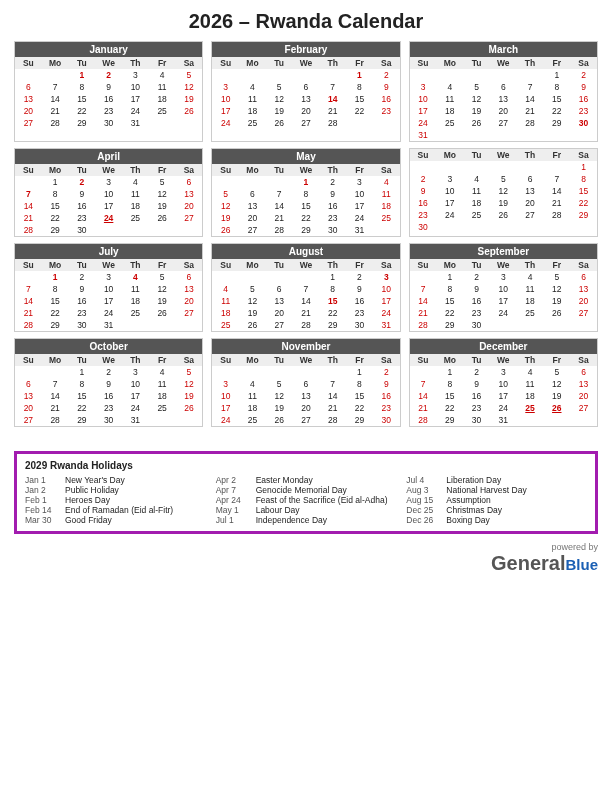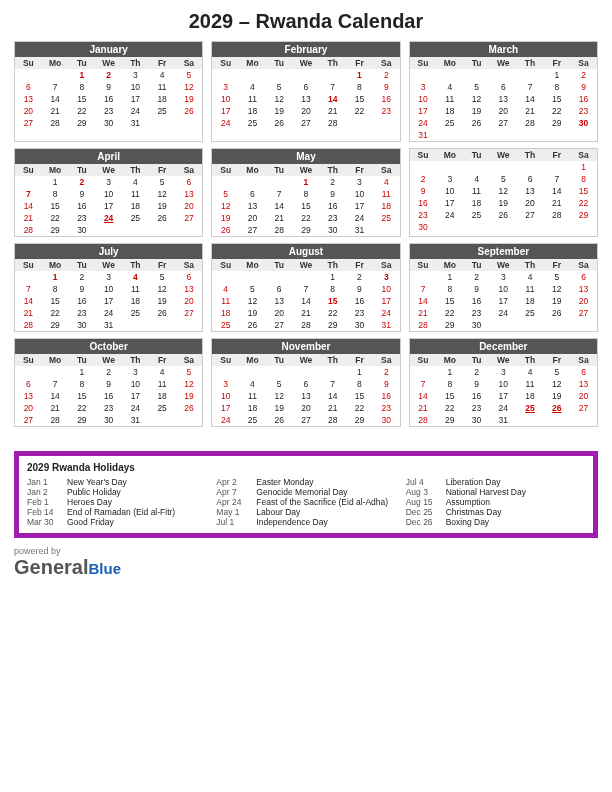--- a/index.html
+++ b/index.html
@@ -56,21 +56,21 @@
       text-align: center;
       padding: 1px 2px;
       color: #222;
     }
     .month-table td.sun { color: #cc0000; }
     .month-table td.sat { color: #cc0000; }
     .month-table td.holiday { color: #cc0000; font-weight: bold; }
     .month-table td.holiday-underline { text-decoration: underline; color: #cc0000; font-weight: bold; }
     .month-table td.empty { }
     .holidays-section {
-      border: 5px solid #a21caf;
+      border: 3px solid #a21caf;
       padding: 6px 8px;
       margin-bottom: 8px;
     }
     .holidays-title {
       font-weight: bold;
       font-size: 10px;
       margin-bottom: 4px;
     }
     .holidays-grid {
       display: grid;
@@ -83,37 +83,37 @@
       gap: 4px;
     }
     .holiday-date {
       min-width: 36px;
       color: #555;
     }
     .holiday-name {
       color: #222;
     }
     .powered-by {
-      text-align: left;
+      text-align: right;
       margin-top: 4px;
       font-size: 9px;
       color: #777;
     }
     .powered-by span {
       font-size: 13px;
       font-weight: bold;
     }
     .powered-by .general { color: #555; }
     .powered-by .blue { color: #1a5fb4; }
   </style>
 </head>
 <body>
 
 <div class="page">
-  <h1>2029 – Rwanda Calendar</h1>
+  <h1>2026 – Rwanda Calendar</h1>
   <div class="calendar-grid" id="calendar-grid">
       <div class="month">
         <div class="month-title">January</div>
         <table class="month-table">
           <thead>
             <tr>
               <th>Su</th>
               <th>Mo</th>
               <th>Tu</th>
               <th>We</th>

